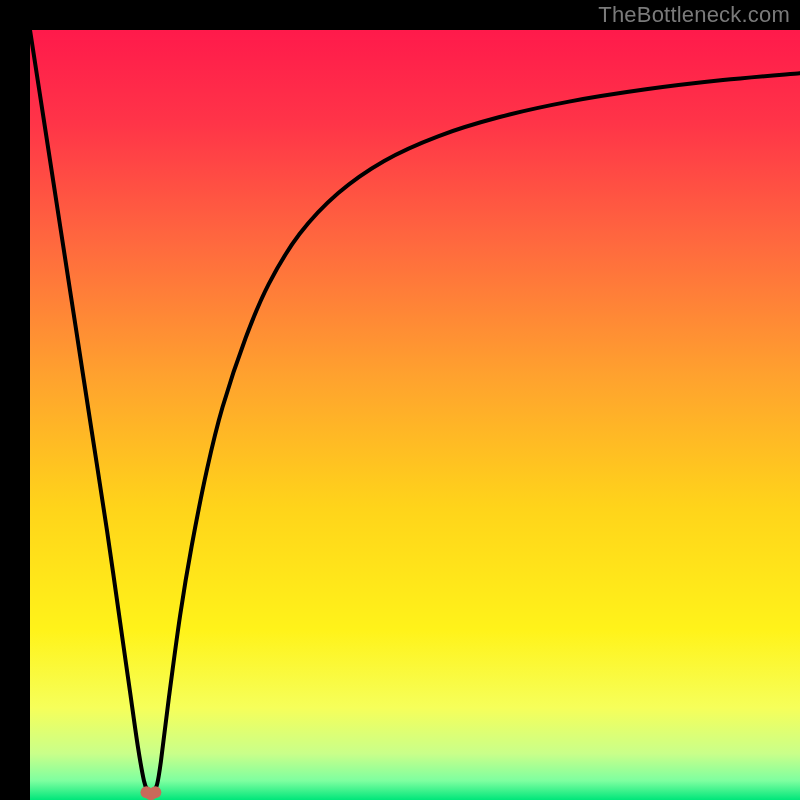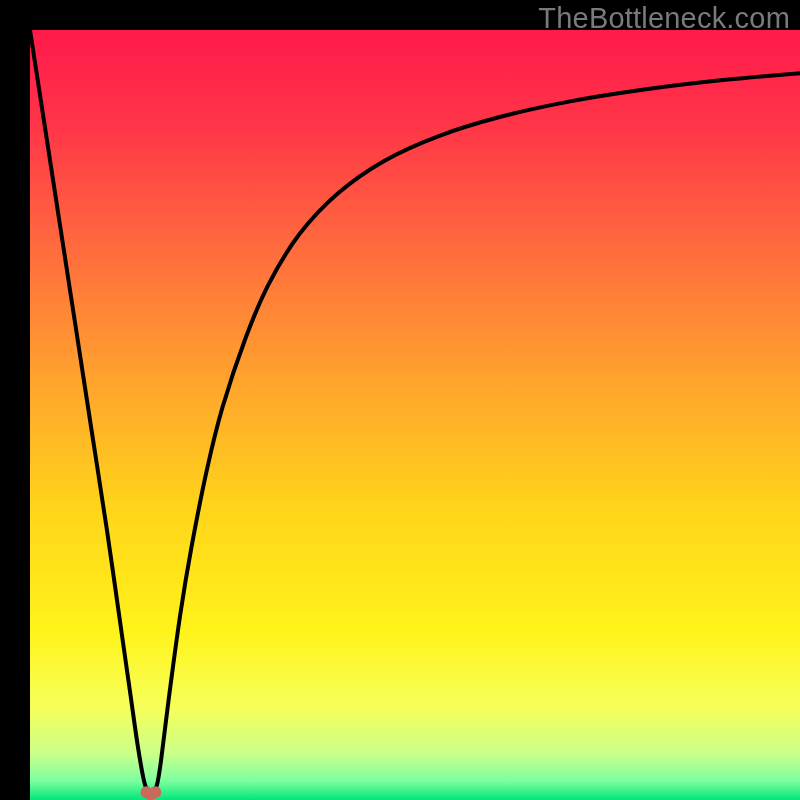--- a/index.html
+++ b/index.html
@@ -16,21 +16,21 @@
     height: 800px;
     box-sizing: border-box;
     background: #000;
     position: relative;
   }
   .watermark {
     position: absolute;
     top: 2px;
     right: 10px;
     color: #7a7a7a;
-    font-size: 29px;
+    font-size: 22px;
     font-weight: 500;
     letter-spacing: 0.2px;
   }
   .plot-wrap {
     position: absolute;
     left: 30px;
     top: 30px;
     width: 770px;
     height: 770px;
     background: #fff;

